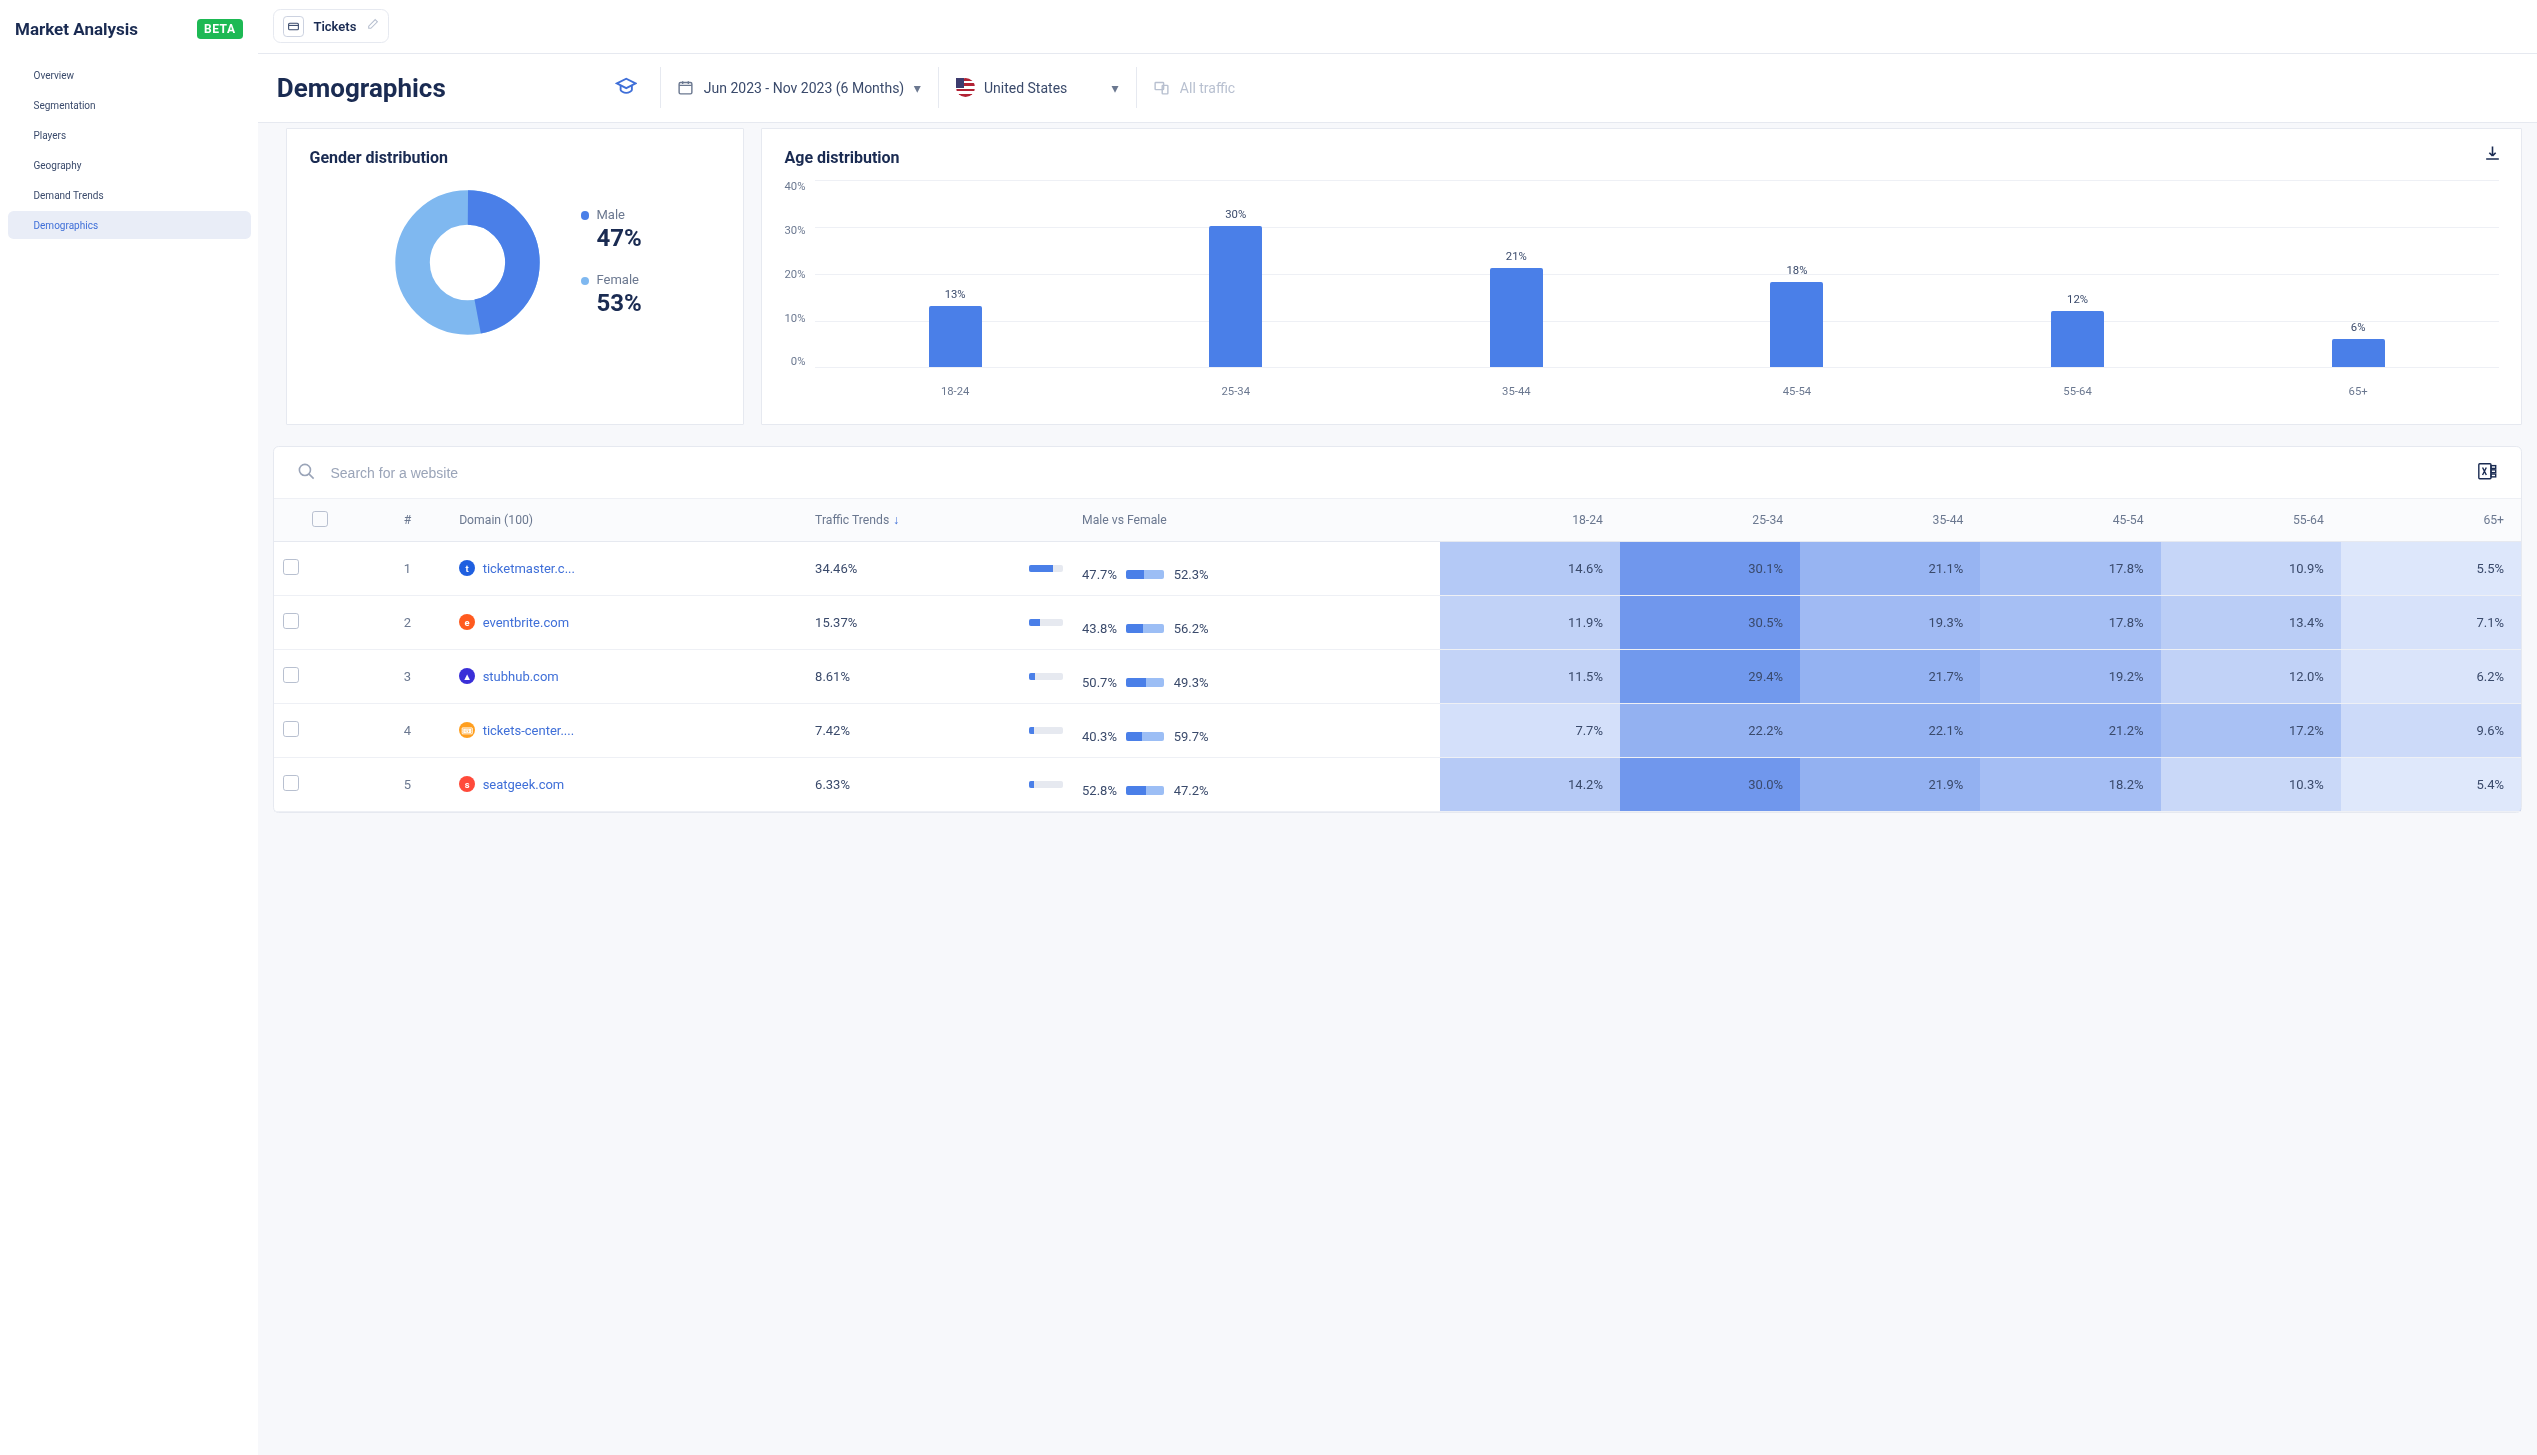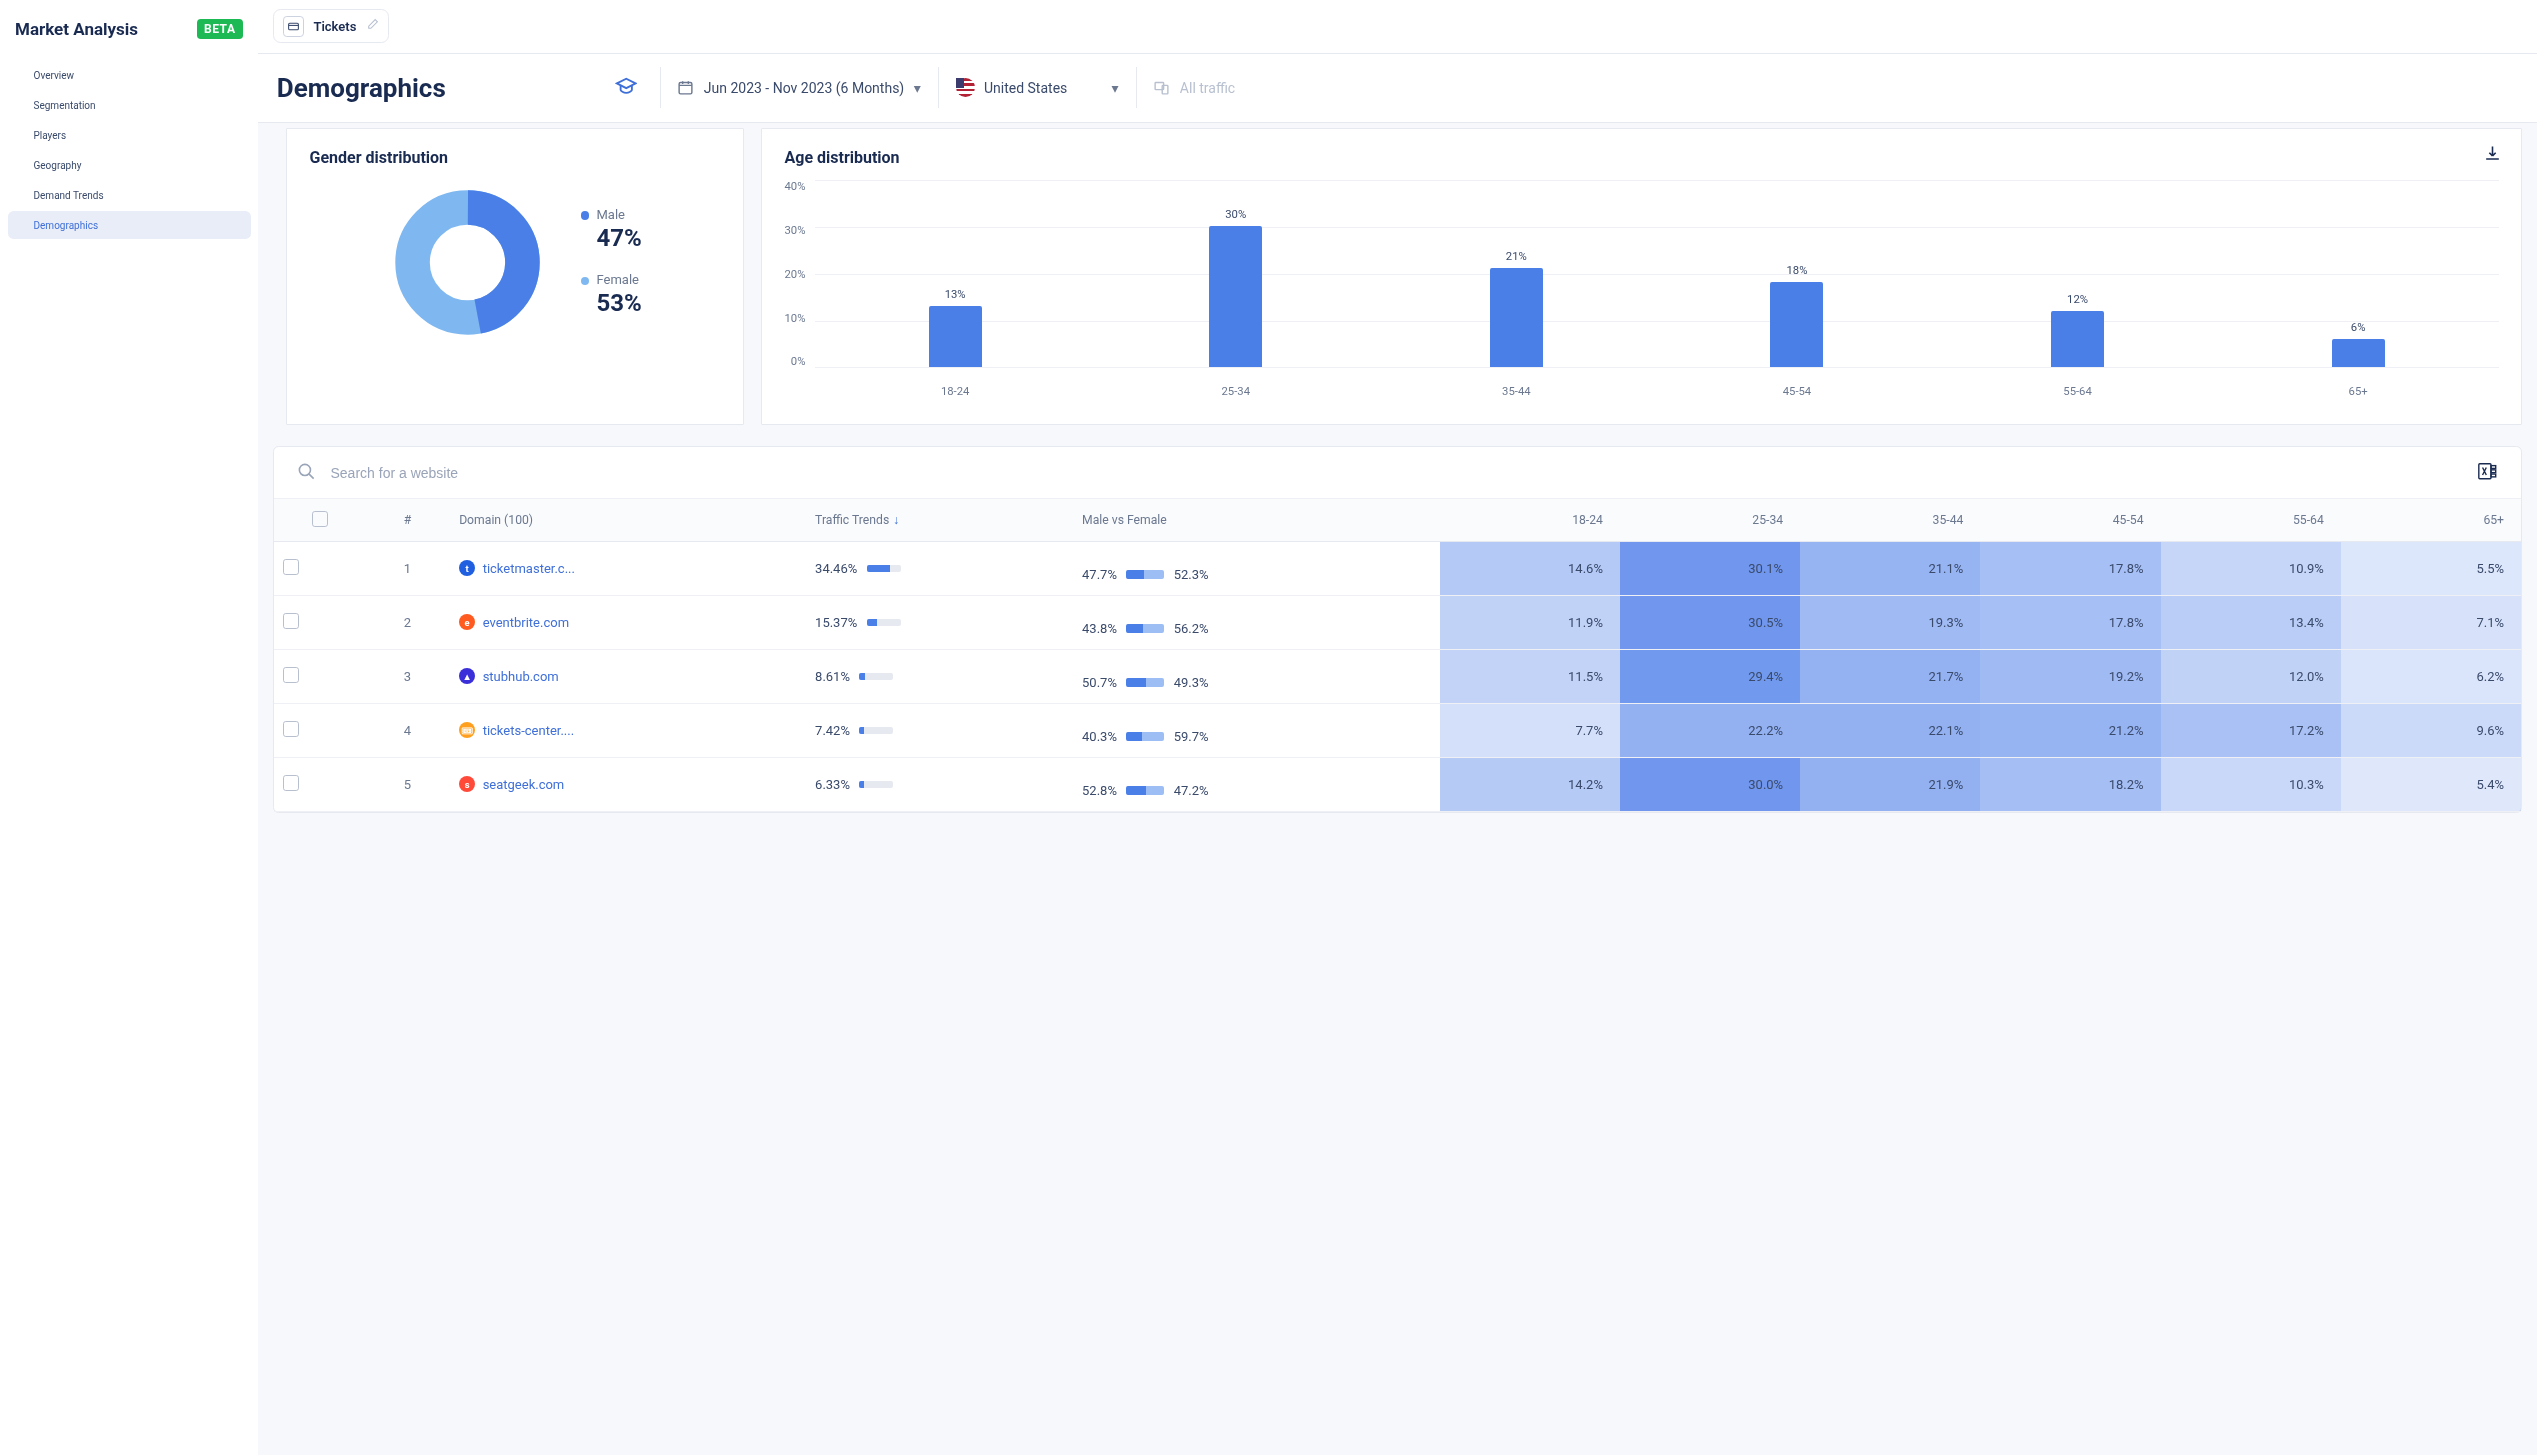--- a/index.html
+++ b/index.html
@@ -58,21 +58,21 @@
 thead th { text-align:left; font-weight:400; color:#6b7890; font-size:12.2px; padding:11.3px 9.4px; border-bottom:0.9px solid #e6e9f0; background:#fafbfd;}
 thead th.num{ text-align:right; padding-right:17px;}
 thead th.center{ text-align:center;}
 tbody td { padding:13px 9.4px; border-bottom:0.9px solid #eef0f5; color:#3a4a6b; font-size:13px;}
 tbody td.num{ text-align:right; padding-right:17px;}
 .chk { width:16px; height:16px; border:1.9px solid #b8c0d0; border-radius:2.8px; display:inline-block; cursor:pointer;}
 .rownum{ color:#6b7890; text-align:center;}
 .fav { width:16px; height:16px; border-radius:50%; display:inline-flex; align-items:center; justify-content:center; font-size:9.4px; font-weight:700; color:#fff; margin-right:7.5px; vertical-align:middle; flex-shrink:0;}
 .domain-link{ color:#3f6fd8; cursor:pointer;}
 .dcell{ display:flex; align-items:center;}
-.tshare-cell{ display:flex; align-items:center; gap:9.4px;}
+.tshare-cell{ display:flex; align-items:center; gap:9.4px;justify-content:space-between;}
 .mini-bar{ width:34px; height:7.5px; background:#e6e9f0; border-radius:1.9px; position:relative; overflow:hidden;}
 .mini-bar .fill{ position:absolute; left:0; top:0; bottom:0; background:#4a7fe8;}
 .mvf-cell{ display:flex; align-items:center; gap:9.4px;margin-top:12px;}
 .mvf-bar{ width:38px; height:9.4px; display:flex; border-radius:1.9px; overflow:hidden;}
 .mvf-bar .m{ background:#4a7fe8;}
 .mvf-bar .f{ background:#9cbef5;}
 .sort-arrow{ color:#3f6fd8; margin-left:3.8px;}
 .col-chk{width:41px;}
 .col-num{width:38px;}
 .col-domain{width:160px;}

